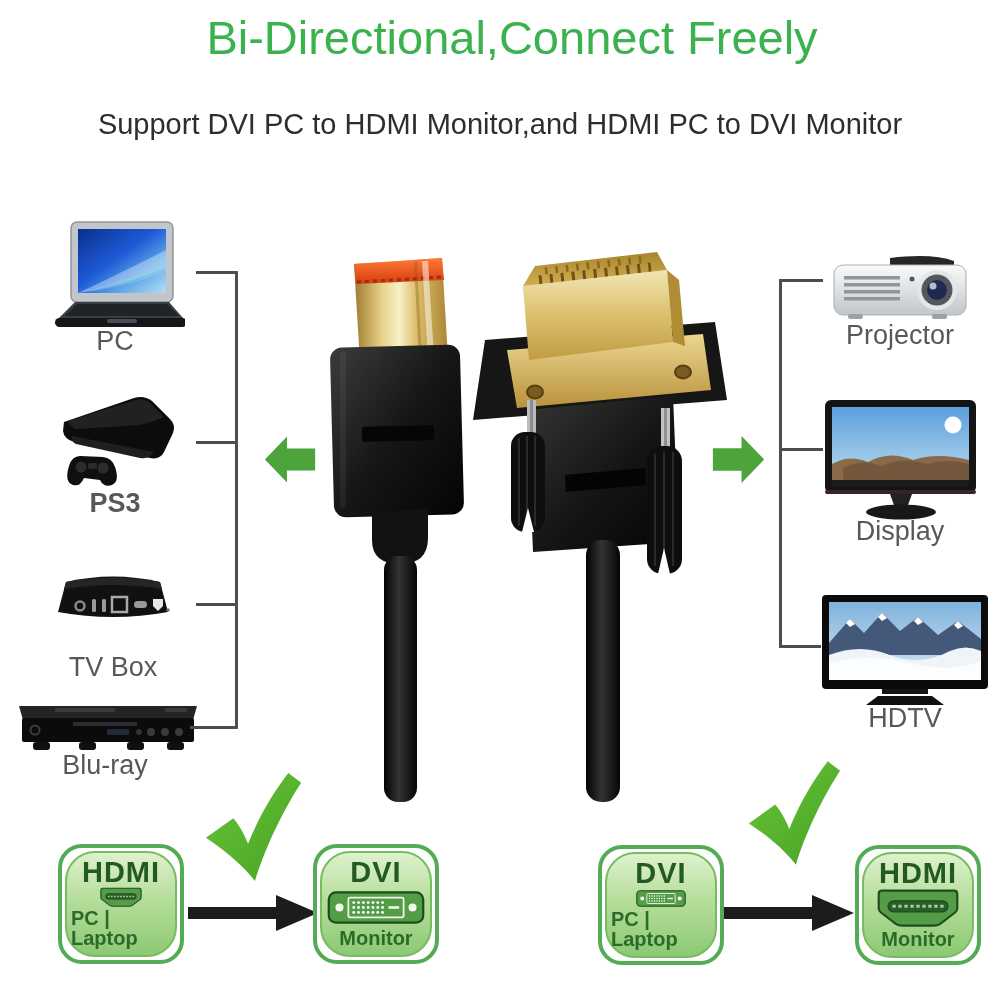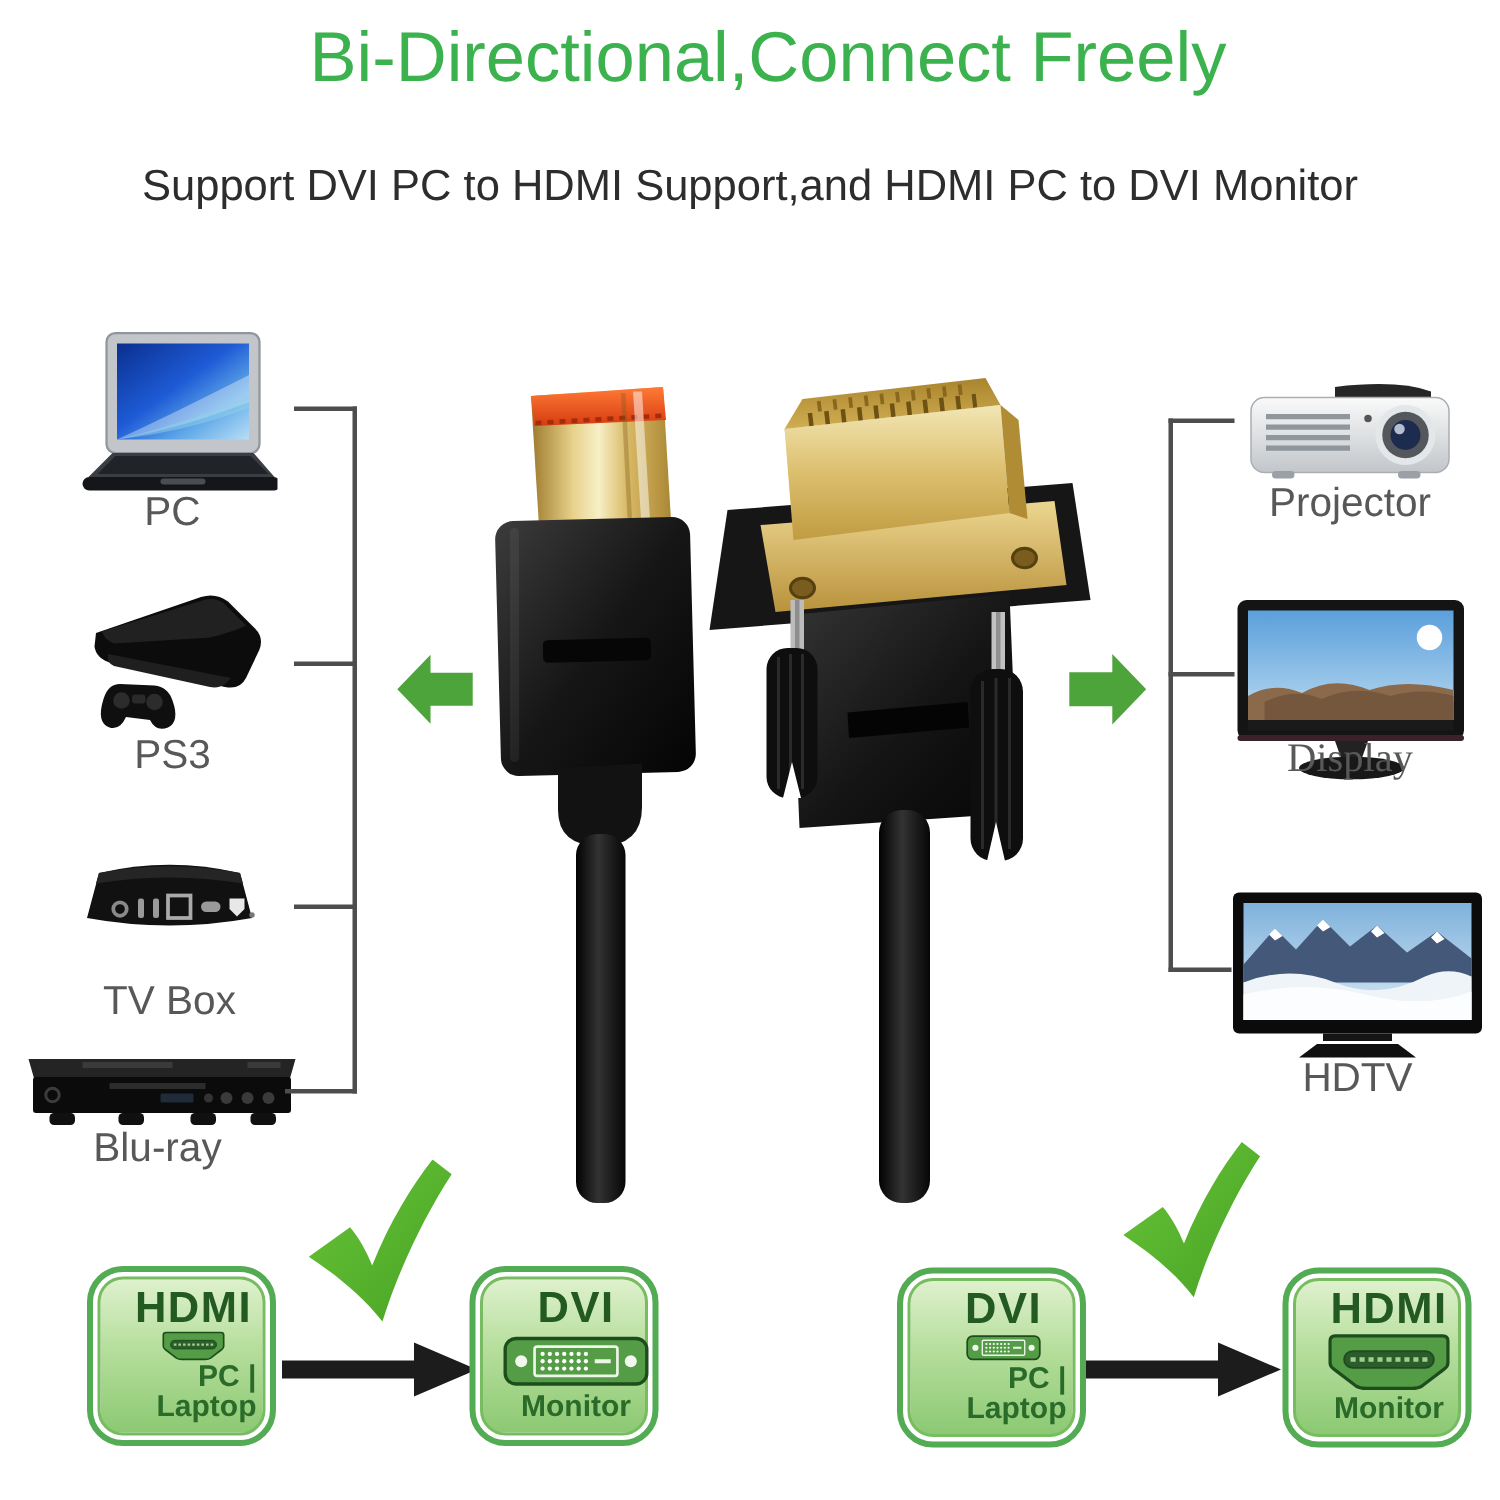--- a/index.html
+++ b/index.html
@@ -7,34 +7,34 @@
            font-family:"Liberation Sans", sans-serif; }
   .abs { position:absolute; }
   .line { position:absolute; background:#4d4d4d; }
   .title { position:absolute; top:10px; left:0; width:1000px; text-align:center;
            font-size:47px; font-weight:300; color:#3bb24e; letter-spacing:0px;margin-left:12px; }
   .subtitle { position:absolute; top:108px; left:0; width:1000px; text-align:center;
            font-size:29px; font-weight:300; color:#2d2d2d; }
   .dev-label { position:absolute; color:#585858; font-size:27px; text-align:center; }
   .badge { position:absolute; width:126px; height:120px; border-radius:24px; background:#ffffff;
            border:4px solid #53ab53; box-sizing:border-box; padding:3px; }
-  .badge-inner { width:100%; height:100%; border-radius:17px; box-sizing:border-box;
+  .badge-inner { width:100%; height:100%; border-radius:30px; box-sizing:border-box;
            background:linear-gradient(180deg,#def1cd 0%,#b6de9c 45%,#8cc973 100%);
            border:2px solid #77bc60; display:flex; flex-direction:column; align-items:center;
-           justify-content:space-between; padding:5px 4px 7px 20px;text-align:right; }
+           justify-content:space-between; padding:5px 4px 7px 4px; }
   .badge-title { font-weight:bold; font-size:29px; line-height:1; color:#225a22; letter-spacing:1px; }
   .badge-sub { font-weight:bold; font-size:20px; line-height:1; color:#2a6b2a; }
 </style>
 </head>
 <body>
 
 <div class="stage">
 
   <div class="title">Bi-Directional,Connect Freely</div>
-  <div class="subtitle">Support DVI PC to HDMI Support,and HDMI PC to DVI Monitor</div>
+  <div class="subtitle">Support DVI PC to HDMI Monitor,and HDMI PC to DVI Monitor</div>
 
   <div class="abs" style="left:0;top:0">
     <svg class="abs" style="left:45px;top:220px" width="140" height="112" viewBox="0 0 140 112">
       <defs>
         <linearGradient id="pcScr" x1="0" y1="0" x2="1" y2="1">
           <stop offset="0" stop-color="#0a2f8f"></stop>
             <stop offset="0.45" stop-color="#1e5bd6"></stop>
           <stop offset="0.72" stop-color="#5fa8e8"></stop>
             <stop offset="1" stop-color="#b8def5"></stop>
         </linearGradient>
@@ -56,21 +56,21 @@
       <path d="M22 30 L92 6 Q102 3 110 9 L128 27 Q134 33 131 41 L122 60 Q118 68 108 66 L32 50 Q22 47 21 39 Z" fill="#0c0c0c"></path>
       <path d="M26 29 L94 8 Q101 6 107 10 L122 25 Q114 29 98 33 L34 37 Q27 34 26 29 Z" fill="#262626" opacity="0.85"></path>
       <path d="M30 44 L112 60 L108 64 Q104 67 98 66 L34 52 Q29 50 30 44 Z" fill="#1f1f1f"></path>
       <g transform="translate(22,62)">
         <path d="M5 12 Q0 28 9 31 Q16 33 20 24 L36 26 Q40 34 48 31 Q56 27 51 13 Q48 4 39 3 L16 2 Q8 2 5 12 Z" fill="#0f0f0f"></path>
         <circle cx="17" cy="13" r="5.5" fill="#2c2c2c"></circle>
         <circle cx="39" cy="14" r="5.5" fill="#2c2c2c"></circle>
         <rect x="24" y="9" width="9" height="6" rx="2" fill="#2a2a2a"></rect>
       </g>
     </svg>
-    <div class="dev-label" style="left:40px;top:488px;width:150px;">PS3</div>
+    <div class="dev-label" style="left:40px;top:488px;width:150px;font-weight:bold;">PS3</div>
   </div>
 
   <div class="abs" style="left:0;top:0">
     <svg class="abs" style="left:50px;top:570px" width="126" height="70" viewBox="0 0 126 70">
       <path d="M16 12 Q63 1 110 12 L118 42 Q63 52 8 42 Z" fill="#111111"></path>
       <path d="M16 12 Q63 3 110 12 L112 19 Q63 11 14 19 Z" fill="#252525"></path>
       <circle cx="30" cy="36" r="4.5" fill="none" stroke="#8a8a8a" stroke-width="2.5"></circle>
       <rect x="42" y="29" width="4" height="13" rx="1.5" fill="#9a9a9a"></rect>
       <rect x="52" y="29" width="4" height="13" rx="1.5" fill="#9a9a9a"></rect>
       <rect x="62" y="27" width="15" height="15" fill="none" stroke="#aaaaaa" stroke-width="2.5"></rect>
@@ -254,21 +254,21 @@
       <rect x="9" y="9" width="137" height="73" fill="url(#skyG)"></rect>
       <circle cx="130" cy="27" r="8.5" fill="#ffffff"></circle>
       <rect x="9" y="62" width="137" height="8" fill="#a8cfe8"></rect>
       <path d="M9 82 L9 66 Q26 56 45 64 Q66 52 90 62 Q114 54 146 62 L146 82 Z" fill="#8a6a4a"></path>
       <path d="M20 70 Q40 60 58 68 Q80 58 104 66 Q124 60 146 66 L146 82 L20 82 Z" fill="#6e5238" opacity="0.8"></path>
       <rect x="9" y="82" width="137" height="7" fill="#1a1a1a"></rect>
       <rect x="2" y="92" width="151" height="4" rx="2" fill="#3a2228"></rect>
       <path d="M67 96 L89 96 L84 110 L72 110 Z" fill="#222222"></path>
       <ellipse cx="78" cy="114" rx="35" ry="7.5" fill="#181818"></ellipse>
     </svg>
-    <div class="dev-label" style="left:820px;top:490px;width:160px;font-family:Liberation Serif, serif;">Display</div>
+    <div class="dev-label" style="left:820px;top:516px;width:160px;">Display</div>
   </div>
 
   <div class="abs" style="left:0;top:0">
     <svg class="abs" style="left:820px;top:593px" width="172" height="118" viewBox="0 0 172 118">
       <defs>
         <linearGradient id="mtnSky" x1="0" y1="0" x2="0" y2="1">
           <stop offset="0" stop-color="#7fb2dc"></stop>
             <stop offset="1" stop-color="#d8e8f4"></stop>
         </linearGradient>
       </defs>

